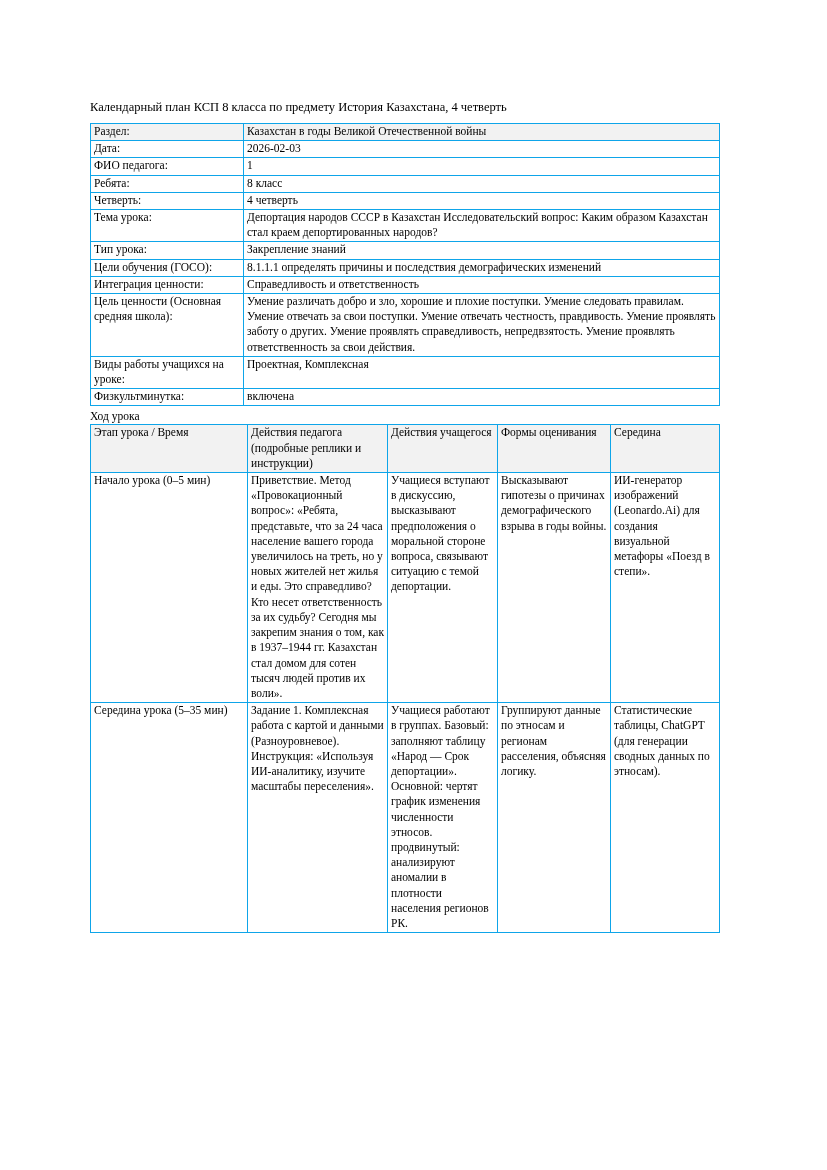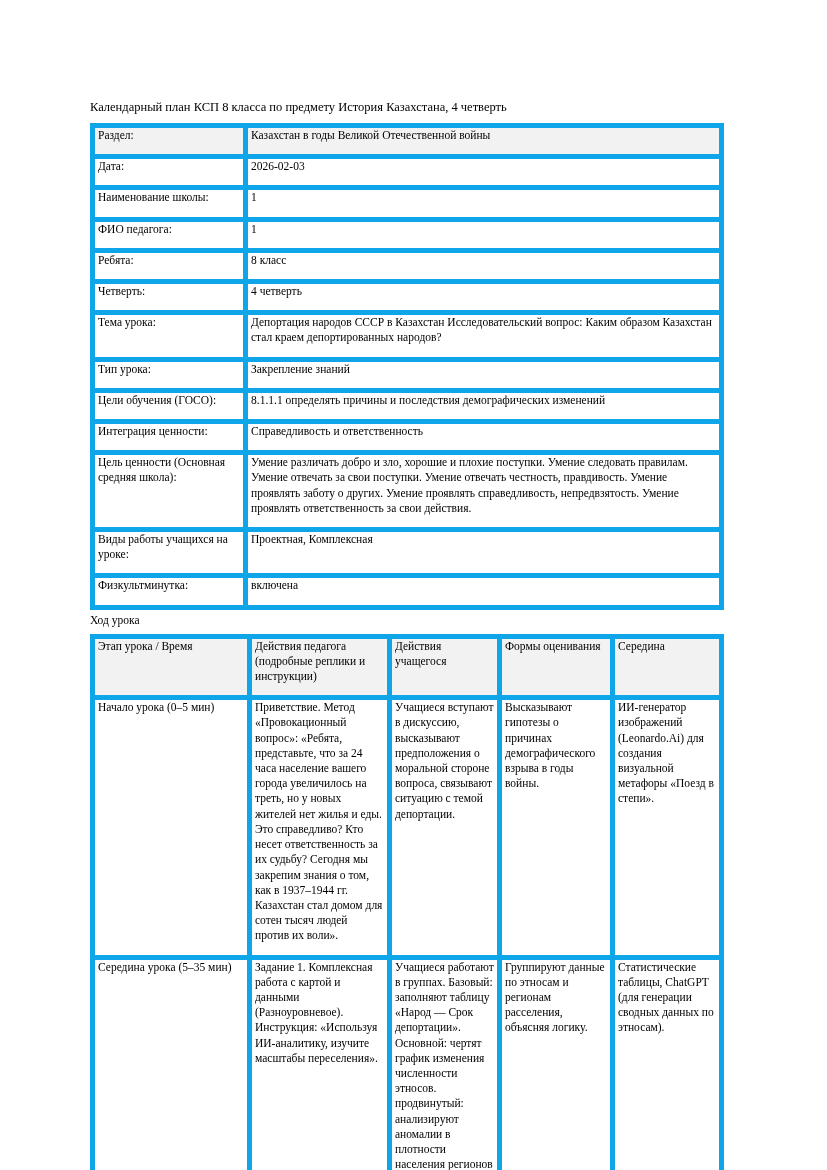--- a/index.html
+++ b/index.html
@@ -25,32 +25,32 @@
     margin-bottom: 8px;
   }
   table {
     border-collapse: collapse;
     table-layout: fixed;
     width: 629px;
     font-size: 11.5px;
     line-height: 15.2px;
   }
   td, th {
-    border: 5px solid #0ea5e9;
-    padding: 0px 3px 11px 3px;
+    border: 1px solid #0ea5e9;
+    padding: 0px 3px 1px 3px;
     vertical-align: top;
     text-align: left;
     font-weight: normal;
     overflow: hidden;
   }
   .shaded { background: #f2f2f2; }
   .section-heading {
     font-size: 11.5px;
     line-height: 15px;
-    margin: 3px 0 6px 0;
+    margin: 3px 0 0 0;
   }
 </style>
 </head>
 <body>
 
 <div class="content">
 
   <div class="doc-title">Календарный план КСП 8 класса по предмету История Казахстана, 4 четверть</div>
 
   <table>
@@ -59,24 +59,20 @@
         <col style="width:476px">
       </colgroup>
     <tbody>
       <tr>
         <td class="shaded">Раздел:</td>
         <td class="shaded">Казахстан в годы Великой Отечественной войны</td>
       </tr>
       <tr>
         <td>Дата:</td>
         <td>2026-02-03</td>
-      </tr>
-      <tr>
-        <td>Наименование школы:</td>
-        <td>1</td>
       </tr>
       <tr>
         <td>ФИО педагога:</td>
         <td>1</td>
       </tr>
       <tr>
         <td>Ребята:</td>
         <td>8 класс</td>
       </tr>
       <tr>

